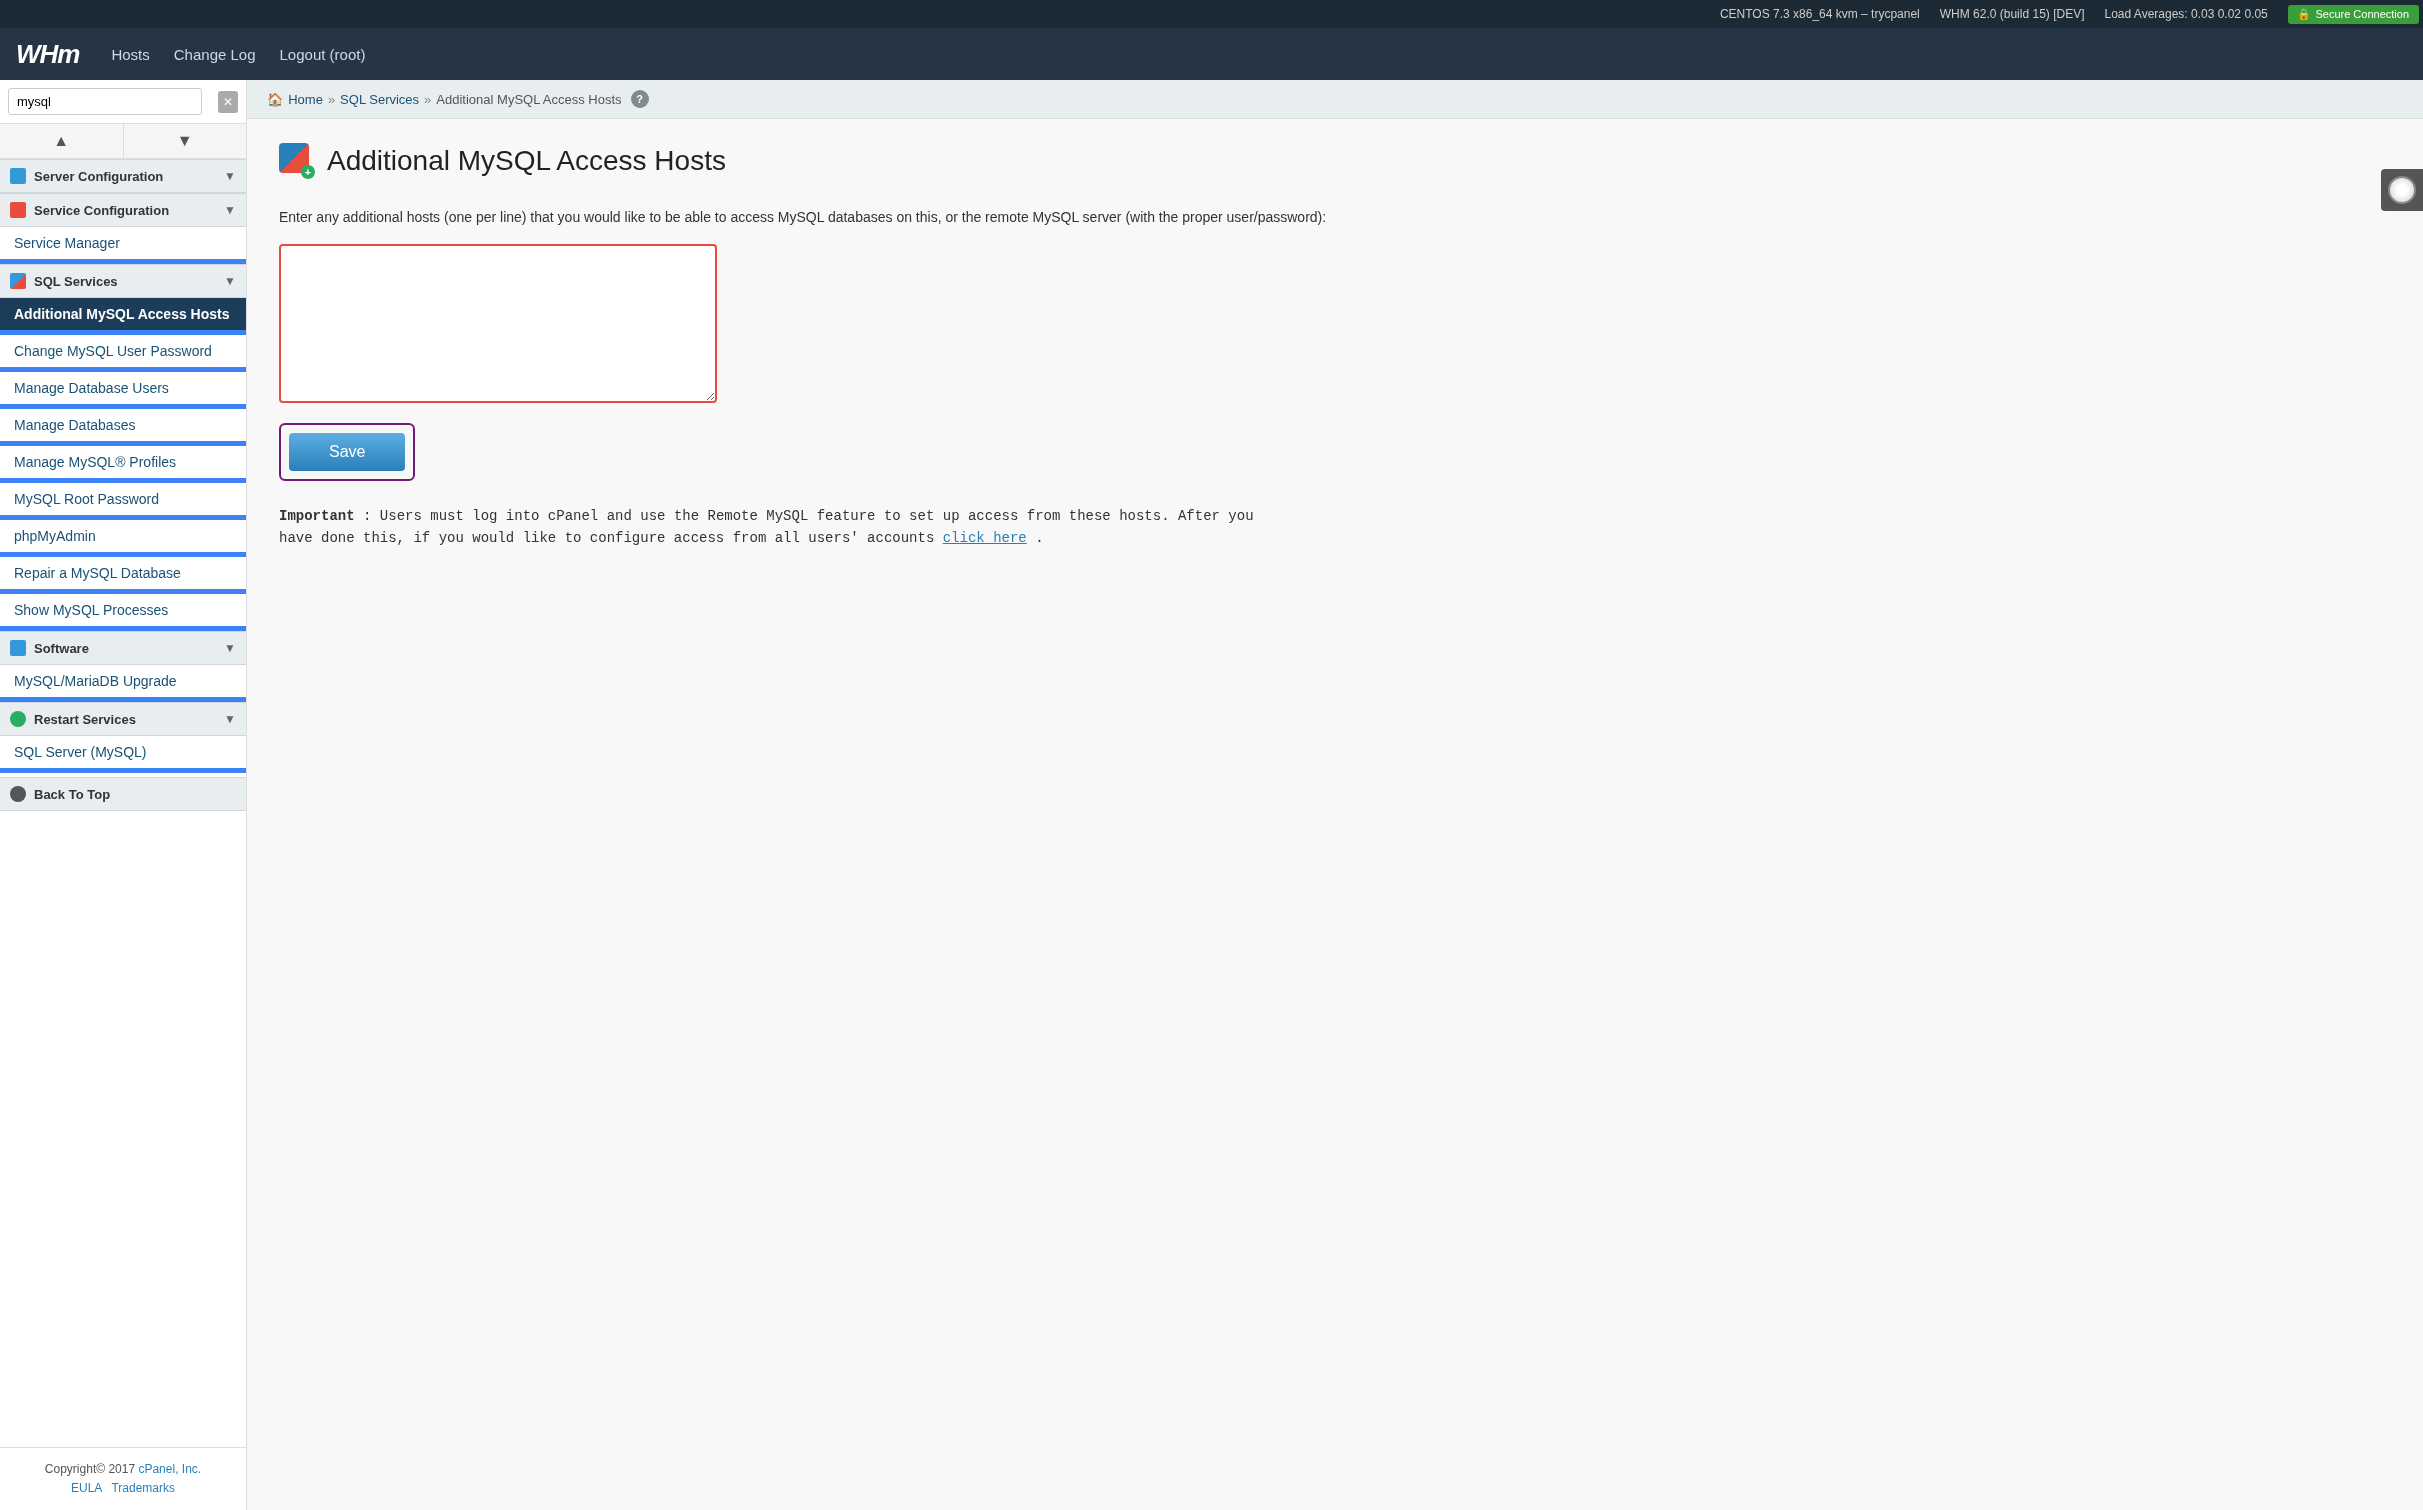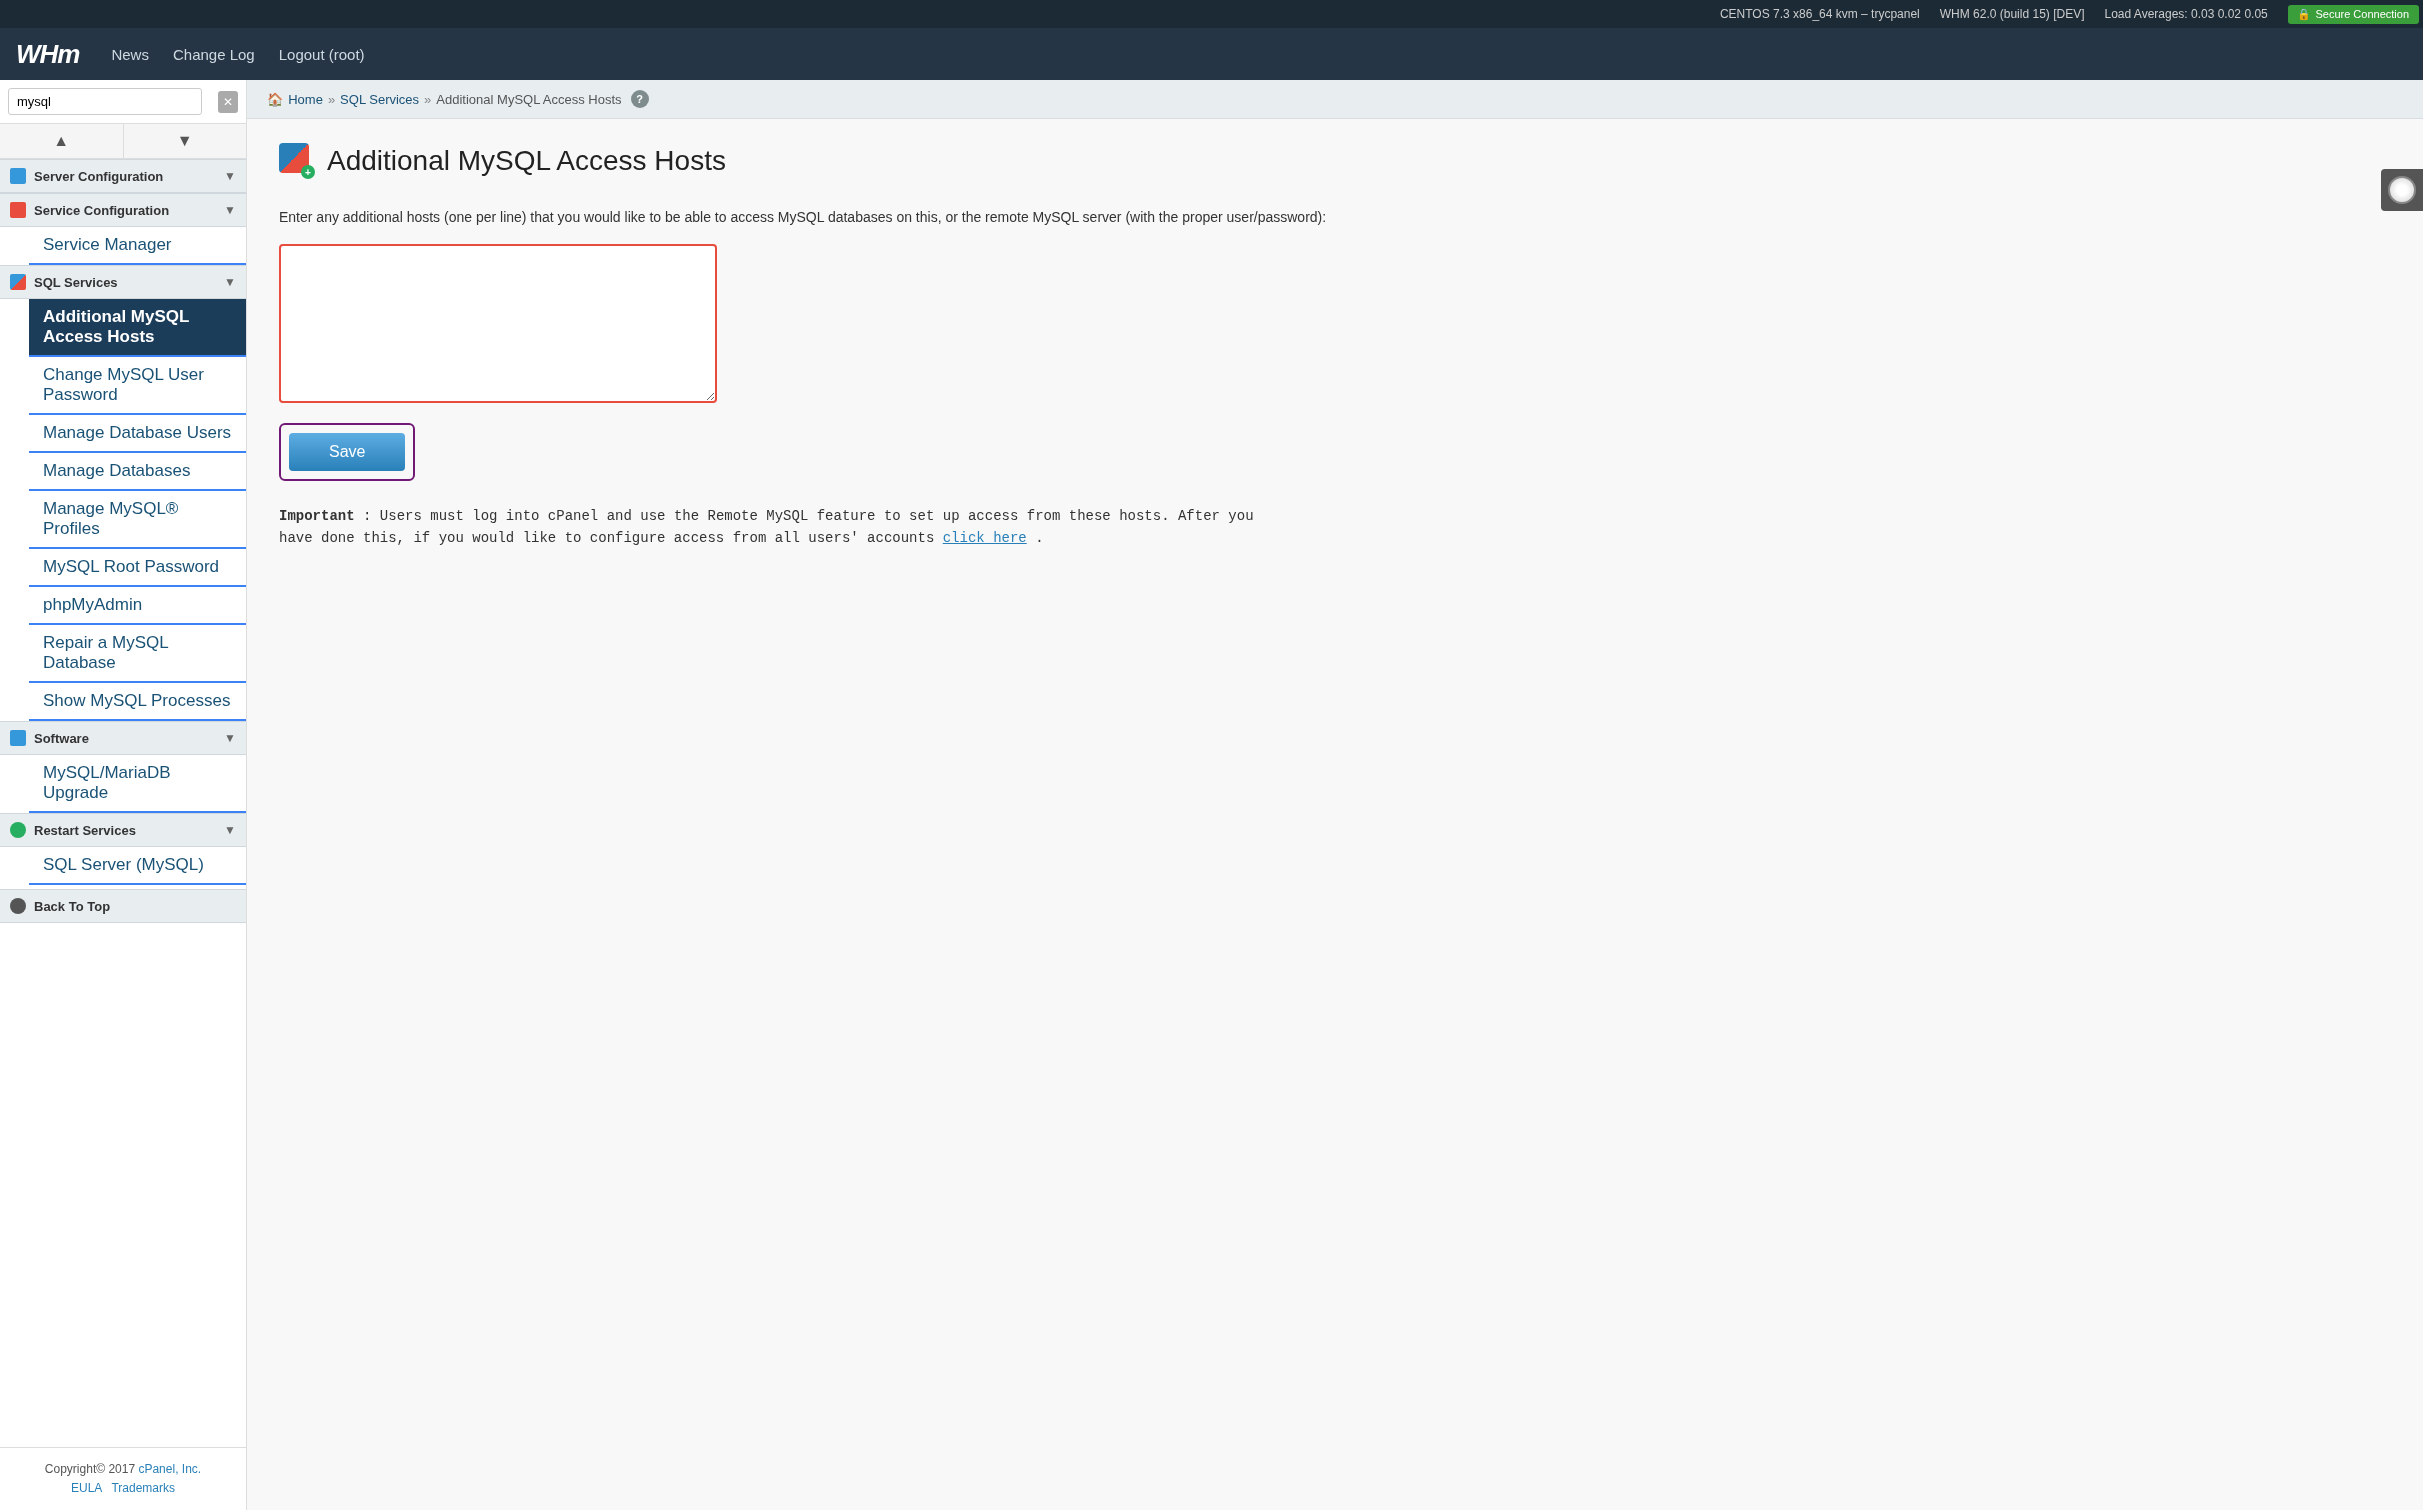--- a/index.html
+++ b/index.html
@@ -133,27 +133,26 @@
       display: flex;
       align-items: center;
       gap: 6px;
     }
     .sidebar-section-header .chevron {
       color: #666;
       font-size: 12px;
     }
     .sidebar-item {
       padding: 8px 10px 8px 14px;
-      font-size: 17px;
+      font-size: 14px;
       color: #1a5276;
       cursor: pointer;
-      border-bottom: 2px solid #3b82f6;
+      border-bottom: 5px solid #3b82f6;
       text-decoration: none;
       display: block;
-      margin-left: 29px;
     }
     .sidebar-item.active {
       background: #1c3d5a;
       color: #fff;
       font-weight: 600;
     }
 
     
     .si-icon {
       display: inline-block;
@@ -343,21 +342,21 @@
   <span>WHM 62.0 (build 15) [DEV]</span>
   <span>Load Averages: 0.03  0.02  0.05</span>
   <button class="secure-btn">
     <span>🔒</span>
     <span>Secure Connection</span>
   </button>
 </div>
 
 <div class="nav-bar">
   <span class="logo">WHm</span>
-  <a href="#">News</a>
+  <a href="#">Hosts</a>
   <a href="#">Change Log</a>
   <a href="#">Logout (root)</a>
 </div>
 
 <div class="main-layout">
 
   <div class="sidebar">
 
     <div class="search-box">
       <input type="text" class="search-input" value="mysql" style="">

